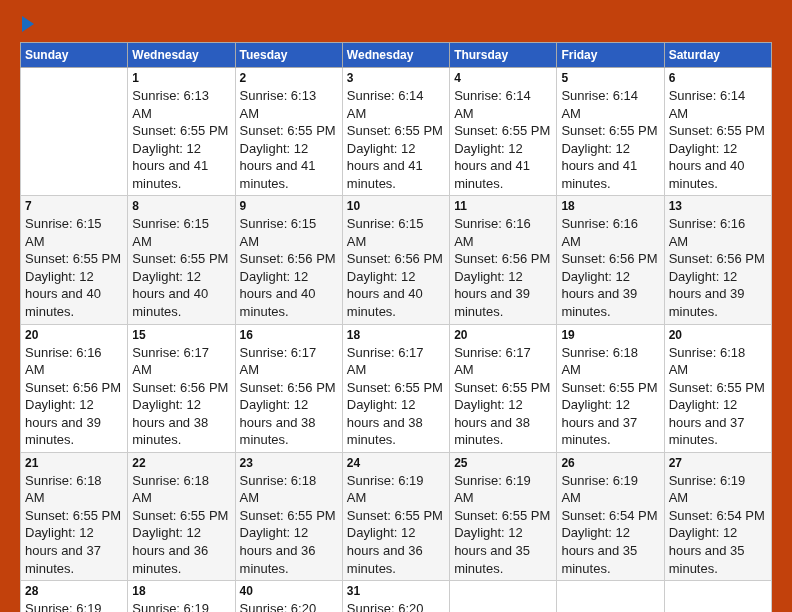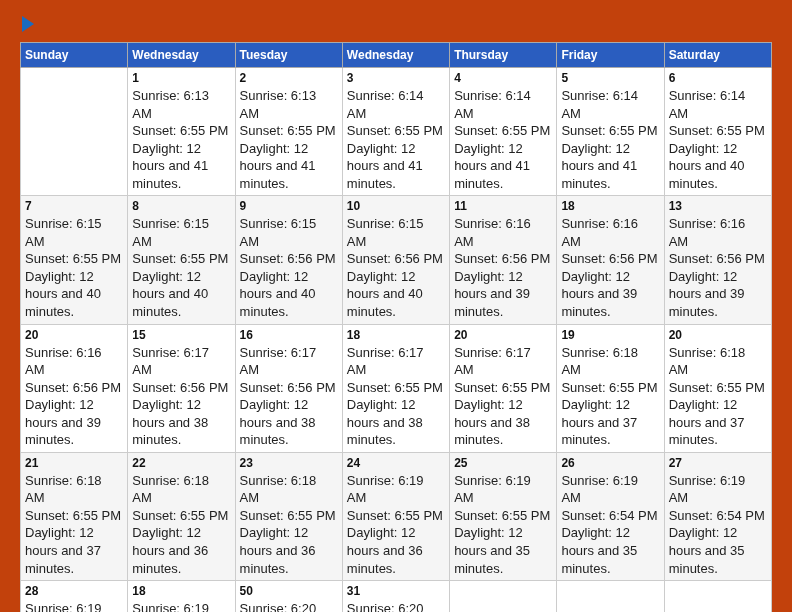--- a/index.html
+++ b/index.html
@@ -251,21 +251,21 @@
         <tr>
           <td>
             <div class="day-num">28</div>
             <div class="day-info">Sunrise: 6:19 AM<br>Sunset: 6:54 PM<br>Daylight: 12 hours and 34 minutes.</div>
           </td>
           <td>
             <div class="day-num">18</div>
             <div class="day-info">Sunrise: 6:19 AM<br>Sunset: 6:54 PM<br>Daylight: 12 hours and 34 minutes.</div>
           </td>
           <td>
-            <div class="day-num">50</div>
+            <div class="day-num">40</div>
             <div class="day-info">Sunrise: 6:20 AM<br>Sunset: 6:54 PM<br>Daylight: 12 hours and 33 minutes.</div>
           </td>
           <td>
             <div class="day-num">31</div>
             <div class="day-info">Sunrise: 6:20 AM<br>Sunset: 6:53 PM<br>Daylight: 12 hours and 33 minutes.</div>
           </td>
           <td class="empty-cell"></td>
           <td class="empty-cell"></td>
           <td class="empty-cell"></td>
         </tr>

